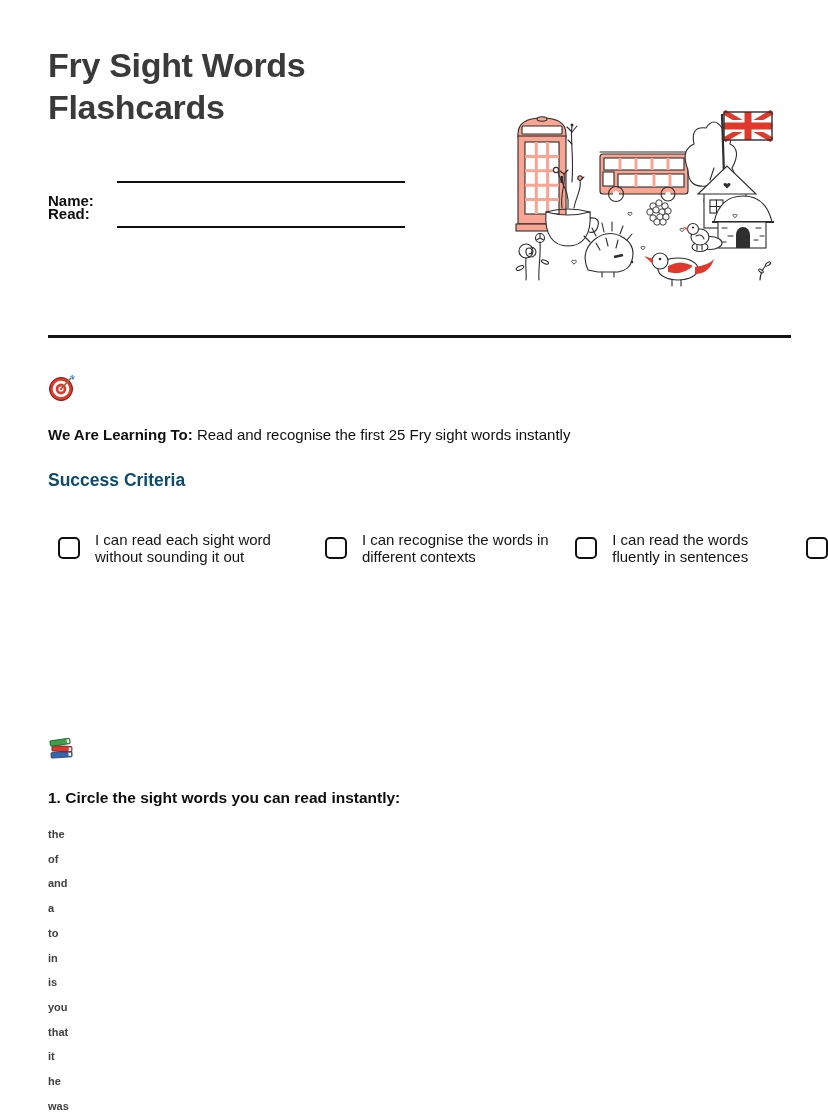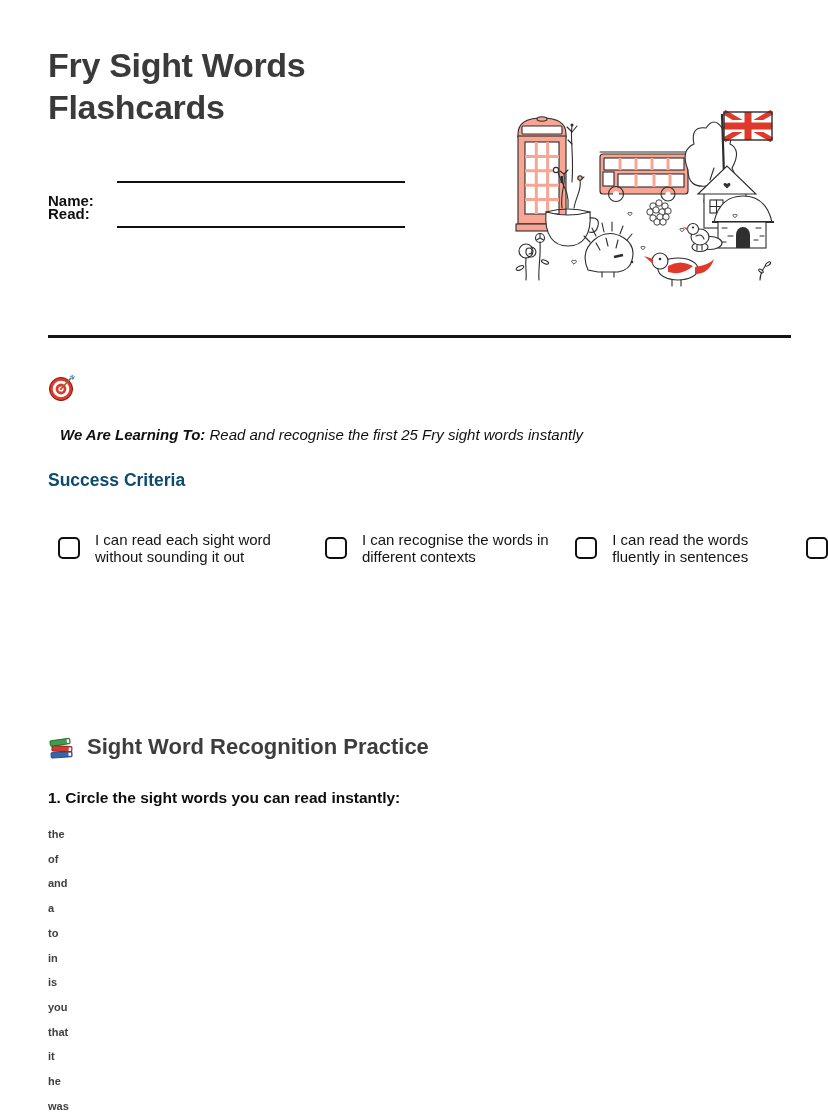--- a/index.html
+++ b/index.html
@@ -223,21 +223,21 @@
     <circle cx="13" cy="15" r="8.3" fill="#fff"></circle>
     <circle cx="13" cy="15" r="5.4" fill="#e0392b"></circle>
     <circle cx="13" cy="15" r="2.6" fill="#fff"></circle>
     <circle cx="13" cy="15" r="1.1" fill="#e0392b"></circle>
     <line x1="13" y1="15" x2="23" y2="4" stroke="#8a6d3b" stroke-width="1.6"></line>
     <path d="M23,4 l4,-2 l-2,4 z" fill="#3c7dd9"></path>
     <path d="M21.5,2.5 l4,-2 l-1,3 z" fill="#5a95e8"></path>
   </svg>
 </div>
 
-<p class="abs subtext" style="left:60px; top:426px;font-style:italic;">
+<p class="abs subtext" style="left:48px; top:426px;">
   <span class="bold">We Are Learning To:</span>
   <span>Read and recognise the first 25 Fry sight words instantly</span>
 </p>
 
 <h3 class="abs sub-heading" style="left:48px; top:470px;">Success Criteria</h3>
 
 <div class="abs criteria">
   <div class="criterion">
     <div class="checkbox"></div>
     <span class="criterion-label">I can read each sight word without sounding it out</span>
@@ -263,21 +263,20 @@
     </g>
     <g transform="rotate(3 13 15)">
       <rect x="4" y="13" width="20" height="5.5" rx="1" fill="#d23b32" stroke="#7a1410" stroke-width="0.8"></rect>
       <rect x="20.8" y="14" width="2.4" height="3.5" fill="#fff"></rect>
     </g>
     <g transform="rotate(-8 12 9)">
       <rect x="2" y="6.5" width="20" height="5.5" rx="1" fill="#3f9e4d" stroke="#1e5c28" stroke-width="0.8"></rect>
       <rect x="18.8" y="7.5" width="2.4" height="3.5" fill="#fff"></rect>
     </g>
   </svg>
-  <span>Sight Word Recognition Practice</span>
 </div>
 
 <p class="abs instruction" style="left:48px; top:789px;">1. Circle the sight words you can read instantly:</p>
 
 <div class="abs words">
   <div class="word">the</div>
   <div class="word">of</div>
   <div class="word">and</div>
   <div class="word">a</div>
   <div class="word">to</div>

